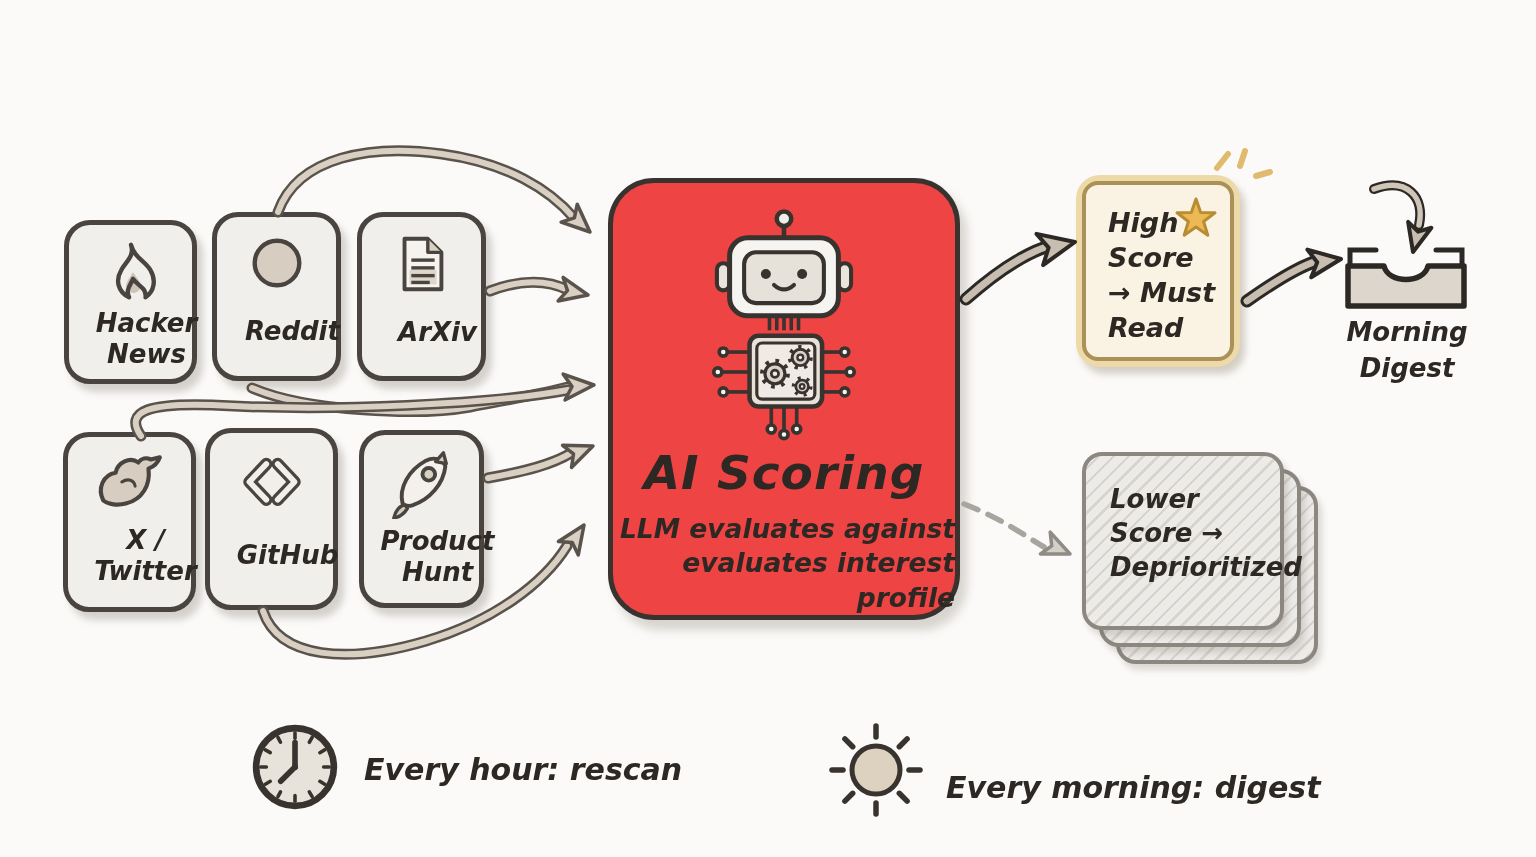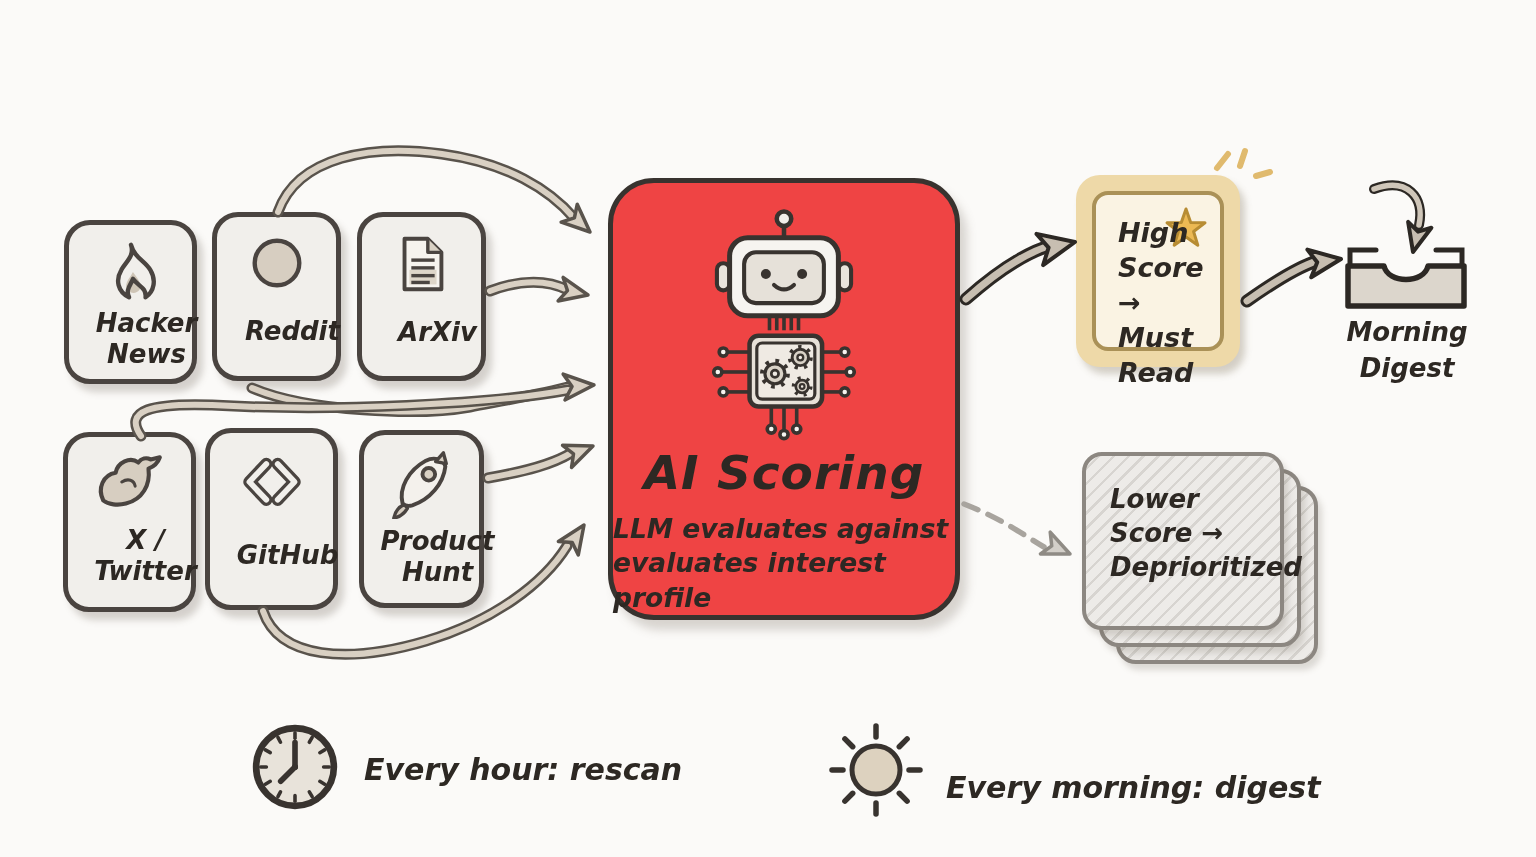--- a/index.html
+++ b/index.html
@@ -25,26 +25,26 @@
   }
   .lbl span{display:block;margin-left:32px;}
   
   .aibox{
     position:absolute;box-sizing:border-box;left:608px;top:178px;width:352px;height:442px;
     background:#ef4444;border:5.5px solid #38332f;border-radius:46px;
     box-shadow:7px 10px 10px rgba(110,100,88,.25);
     display:flex;flex-direction:column;align-items:center;
   }
   .ai-title{font-size:47px;font-weight:bold;font-style:italic;margin-top:2px;letter-spacing:1px;}
-  .ai-sub{margin-top:12px;text-align:left;font-style:italic;font-weight:bold;font-size:26.5px;line-height:1.3;}
+  .ai-sub{margin-top:12px;text-align:right;font-style:italic;font-weight:bold;font-size:26.5px;line-height:1.3;}
   .ai-sub span{display:block;}
   
   .hicard{
     position:absolute;left:1076px;top:175px;width:164px;height:192px;box-sizing:border-box;
-    background:#eed9a8;border-radius:24px;padding:16px;
+    background:#eed9a8;border-radius:24px;padding:6px;
     box-shadow:5px 7px 7px rgba(120,105,80,.3);
   }
   .hicard-inner{
     position:relative;width:100%;height:100%;box-sizing:border-box;
     background:#faf3e3;border:4px solid #aa9157;border-radius:16px;
   }
   .hicard-text{
     position:absolute;left:22px;top:20px;
     font-style:italic;font-weight:bold;font-size:27px;line-height:35px;
   }

